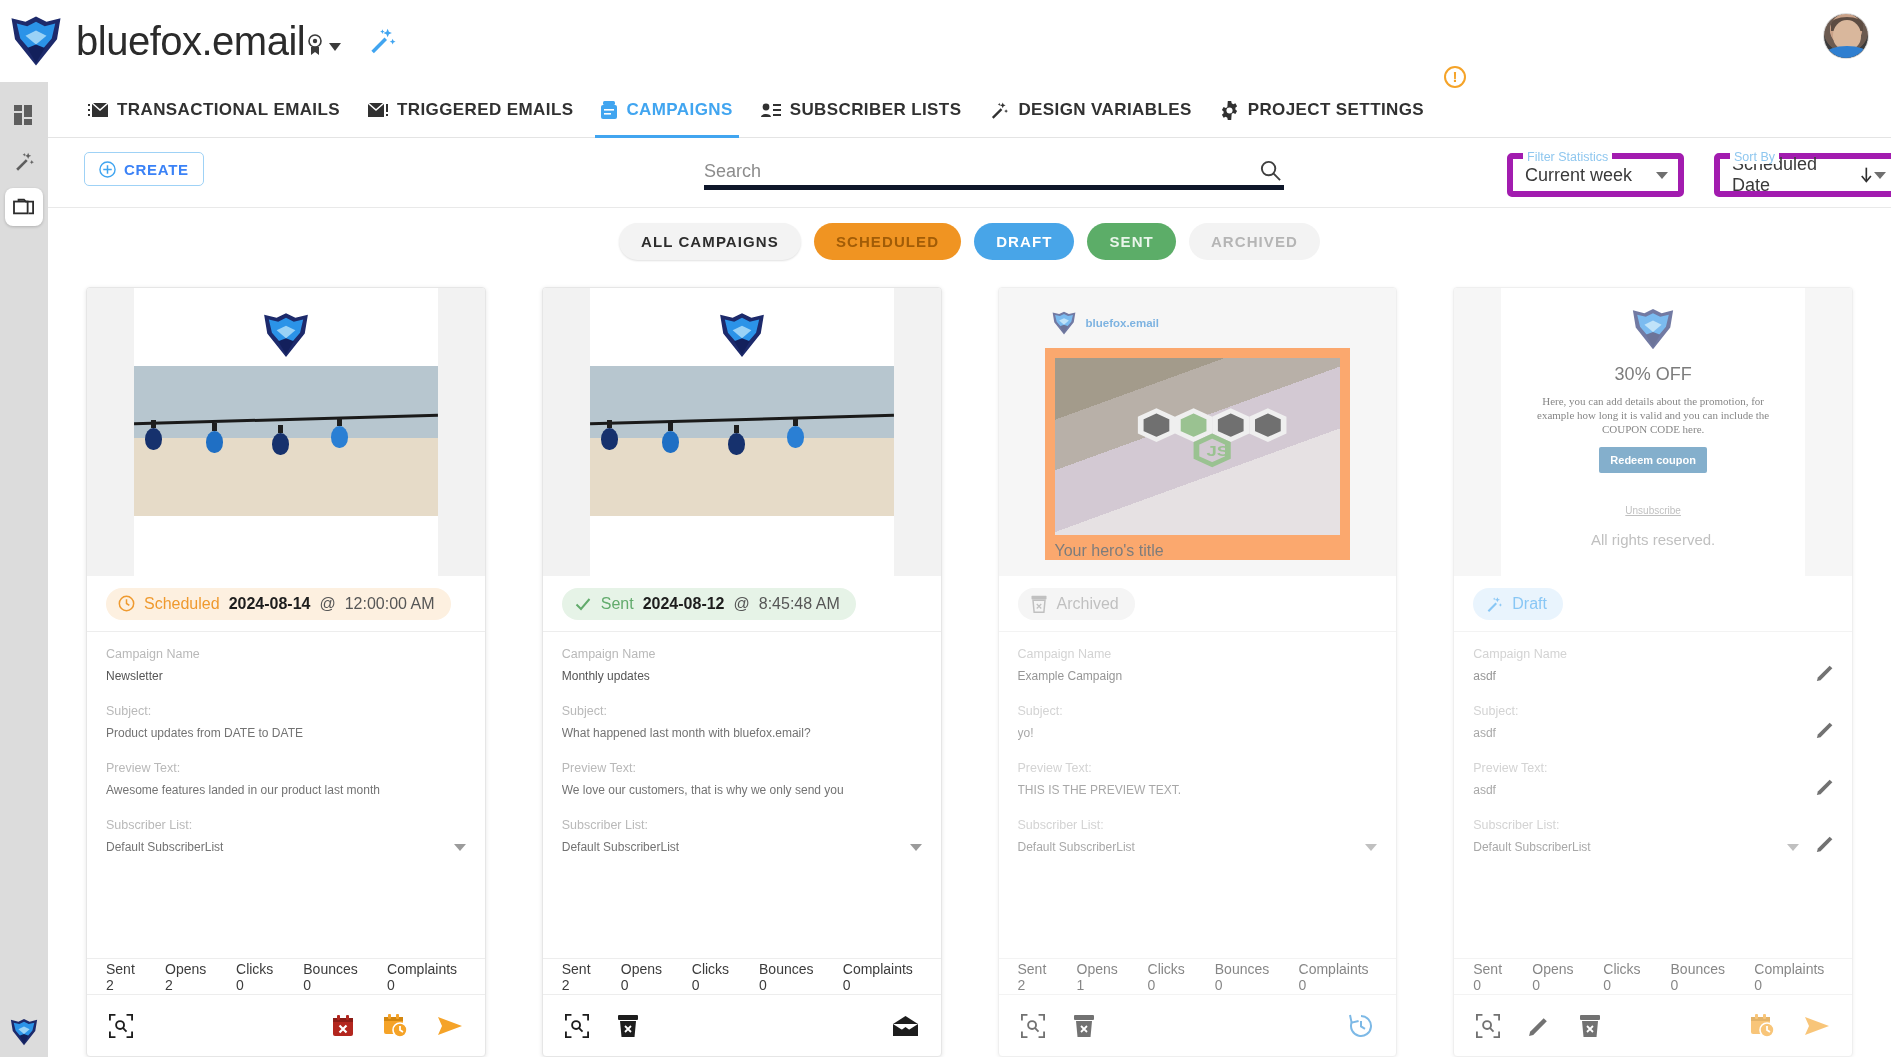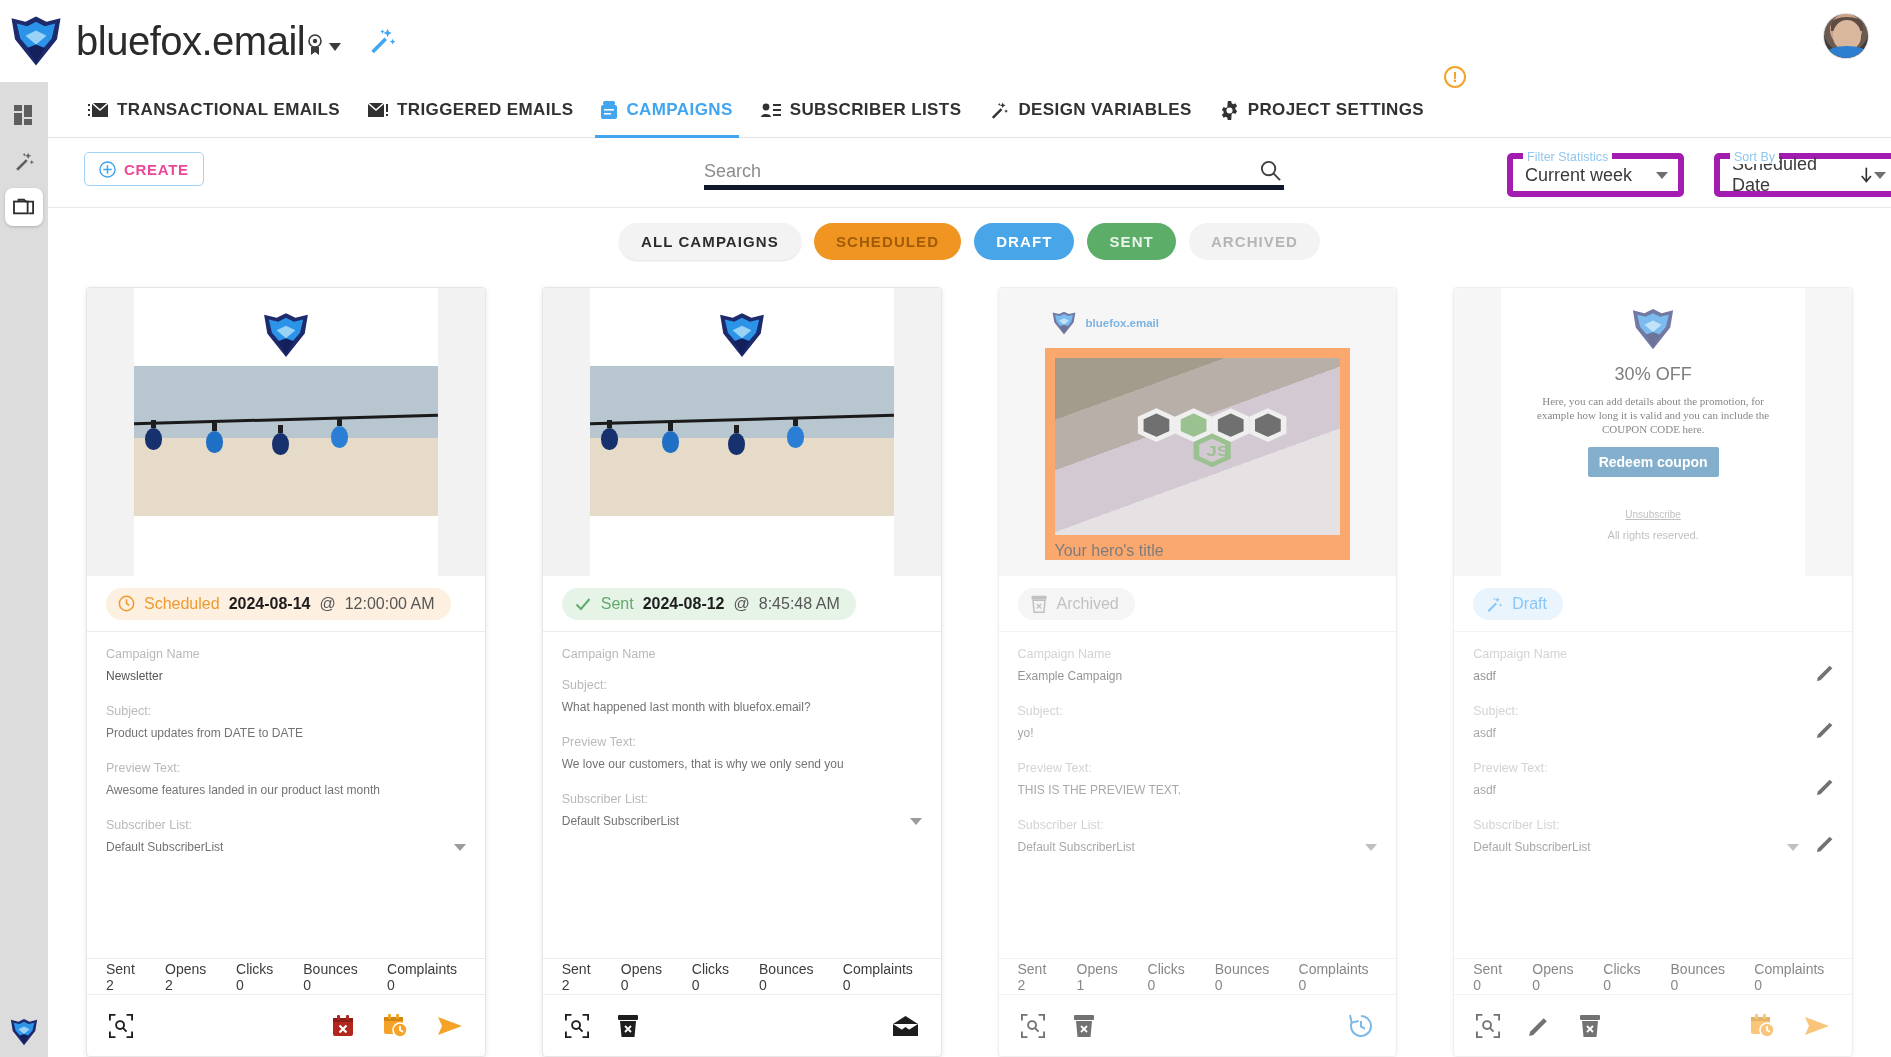--- a/index.html
+++ b/index.html
@@ -86,21 +86,21 @@
   
   .toolbar {
     position: absolute; left: 48px; top: 138px; width: 1843px; height: 70px;
     border-bottom: 1px solid #e9e9e9;
   }
   .create-btn {
     position: absolute; left: 36px; top: 14px;
     display: flex; align-items: center; gap: 8px;
     height: 34px; padding: 0 14px;
     border: 1px solid #9fd2f6; border-radius: 5px; background: #fff;
-    color: #ec4899; font-size: 15px; font-weight: 700; letter-spacing: .7px;
+    color: #3b82f6; font-size: 15px; font-weight: 700; letter-spacing: .7px;
     cursor: pointer;
   }
   .search-wrap {
     position: absolute; left: 656px; top: 16px; width: 580px; height: 36px;
     border-bottom: 5px solid #0f172a;
   }
   .search-input {
     border: none; outline: none; width: 530px; height: 34px;
     font-size: 18px; color: #404040; background: transparent;
     font-family: "Liberation Sans", sans-serif;
@@ -212,24 +212,24 @@
 
   
   .promo { background: #fff; padding: 18px 10px 14px 10px; text-align: center; }
   .promo-title { font-size: 18px; color: #2d2d2d; margin-top: 8px; }
   .promo-body {
     font-family: "Liberation Serif", serif; font-size: 11px; color: #3a3a3a;
     line-height: 14px; margin: 9px 22px 0 22px;
   }
   .promo-btn {
     display: inline-block; margin-top: 11px; background: #3a7fad; color: #fff;
-    font-size: 14px; font-weight: 700; padding: 7px 11px; border-radius: 2px;
+    font-size: 11px; font-weight: 700; padding: 7px 11px; border-radius: 2px;
   }
   .promo-unsub { margin-top: 32px; font-size: 10px; color: #9a9a9a; text-decoration: underline; }
-  .promo-rights { margin-top: 9px; font-size: 11px; color: #9a9a9a; }
+  .promo-rights { margin-top: 15px; font-size: 15px; color: #9a9a9a; }
 
   
   .hero-head { display: flex; align-items: center; gap: 9px; padding: 22px 0 0 52px; }
   .hero-brand { font-size: 11.5px; font-weight: 700; color: #2f85cf; }
   .hero-card { margin: 12px 46px 0 46px; background: #f97316; padding: 10px 10px 0 10px; }
   .hero-img {
     height: 177px; position: relative; overflow: hidden;
     background: linear-gradient(160deg,#6b5f45 0 22%,#8e8173 22% 40%,#b9a9b9 40% 62%,#d7cfd3 62% 100%);
   }
   .hero-title { font-size: 16px; color: #2d2d2d; padding-top: 7px; }
@@ -534,20 +534,21 @@
         <span>Sent</span>
         <b>2024-08-12</b>
         <span class="dim">@</span>
         <span class="dim">8:45:48 AM</span>
       </span>
     </div>
 
     <div class="fields">
       <div class="frow">
         <div class="flabel">Campaign Name</div>
+        <div class="fvalue strong">Monthly updates</div>
       </div>
       <div class="frow">
         <div class="flabel">Subject:</div>
         <div class="fvalue" style="max-width:368px">What happened last month with bluefox.email?</div>
       </div>
       <div class="frow">
         <div class="flabel">Preview Text:</div>
         <div class="fvalue" style="max-width:368px">We love our customers, that is why we only send you</div>
       </div>
       <div class="frow">

